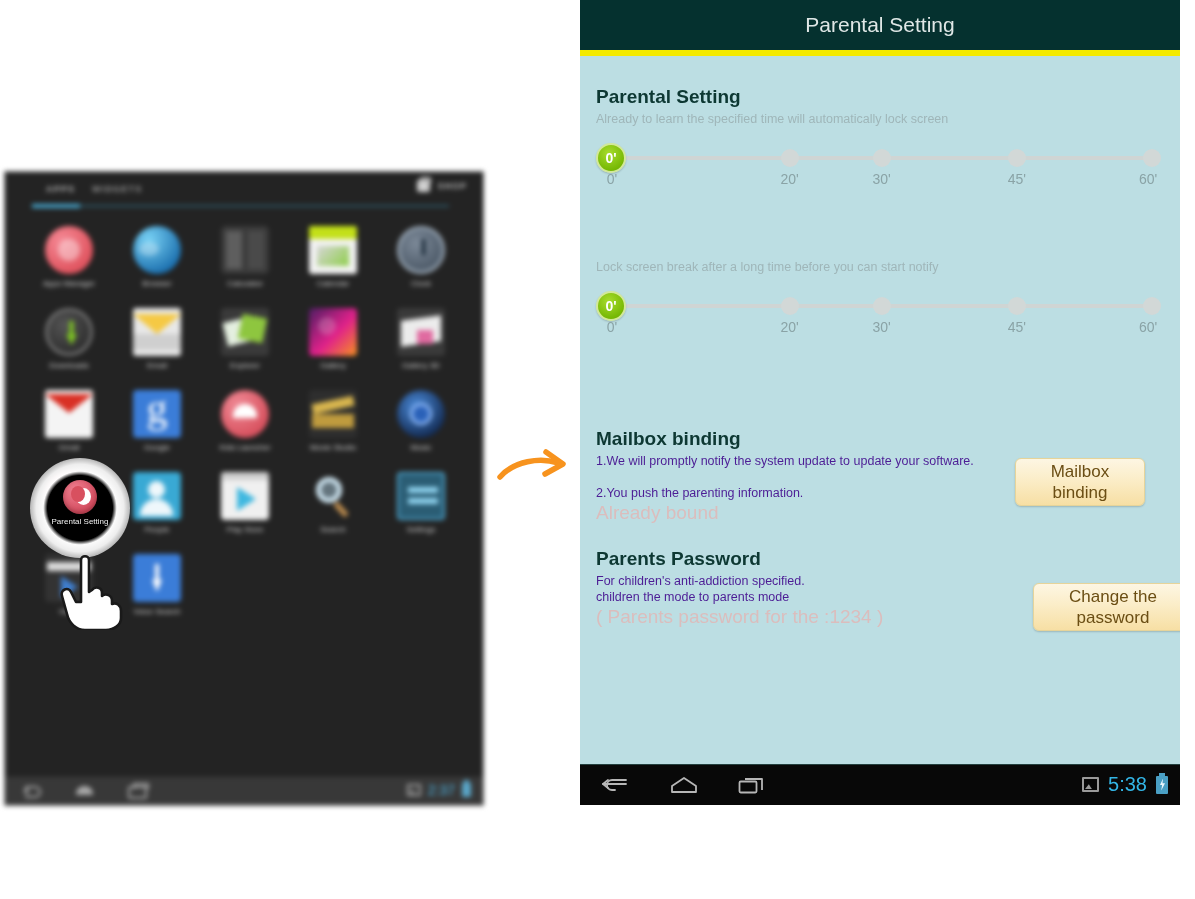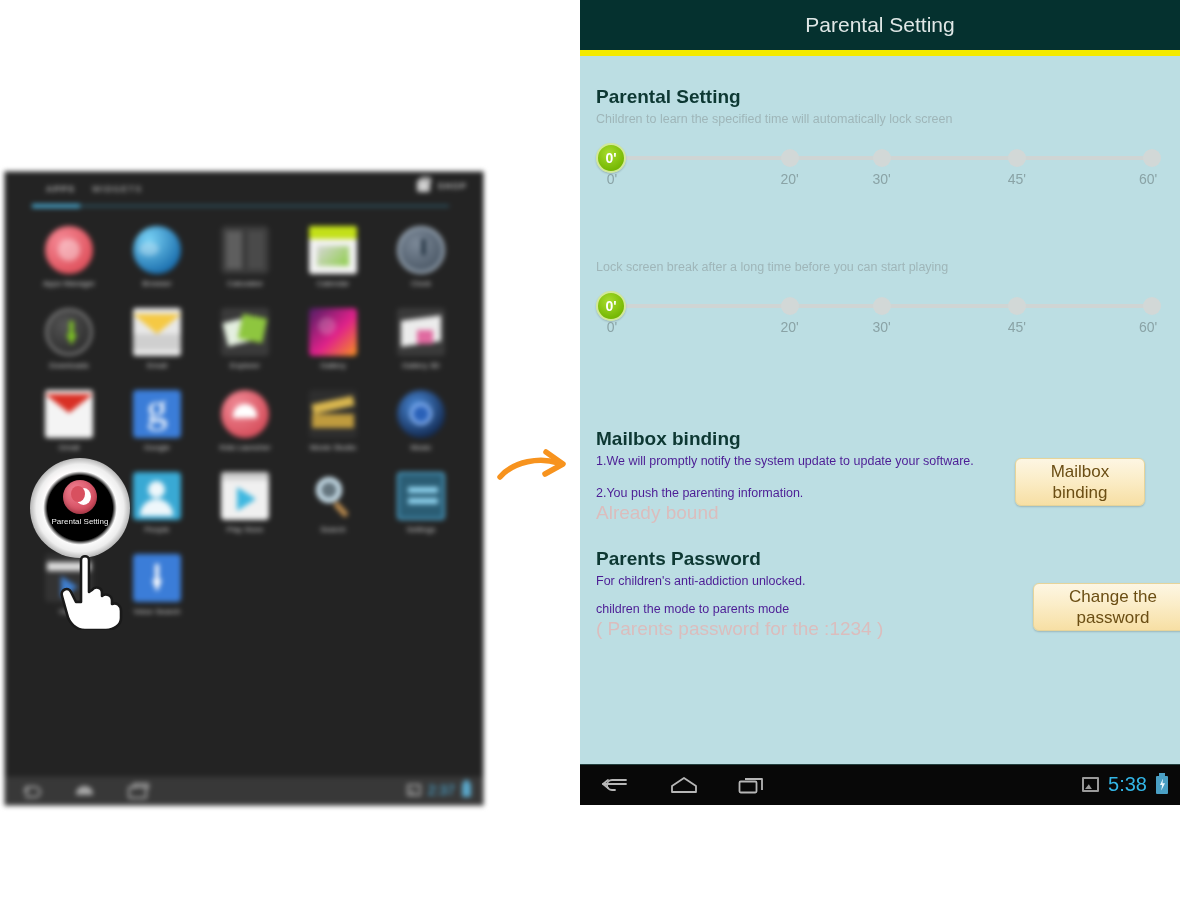--- a/index.html
+++ b/index.html
@@ -604,42 +604,42 @@
 
     <div id="dev-header">
       <div id="dev-title">Parental Setting</div>
     </div>
     <div id="dev-accent"></div>
 
     <div id="dev-body">
 
       <div class="section" style="top:30px;">
         <div class="sec-title">Parental Setting</div>
-        <div class="sec-desc">Children to learn the specified time will automatically lock screen</div>
+        <div class="sec-desc">Already to learn the specified time will automatically lock screen</div>
         <div class="slider-wrap">
           <div class="slider-track"></div>
           <div class="slider-dot" style="left:calc(15px + 0.33 * (100% - 27px));"></div>
           <div class="slider-dot" style="left:calc(15px + 0.50 * (100% - 27px));"></div>
           <div class="slider-dot" style="left:calc(15px + 0.75 * (100% - 27px));"></div>
           <div class="slider-dot" style="left:calc(15px + 1.00 * (100% - 27px));"></div>
           <div class="slider-thumb">
             <span>0'</span>
           </div>
           <div class="slider-ticks">
             <div class="slider-tick" style="left:16px;">0'</div>
             <div class="slider-tick" style="left:calc(15px + 0.33 * (100% - 27px));">20'</div>
             <div class="slider-tick" style="left:calc(15px + 0.50 * (100% - 27px));">30'</div>
             <div class="slider-tick" style="left:calc(15px + 0.75 * (100% - 27px));">45'</div>
             <div class="slider-tick" style="left:calc(15px + 1.00 * (100% - 27px) - 4px);">60'</div>
           </div>
         </div>
       </div>
 
       <div class="section" style="top:200px;">
-        <div class="sec-desc">Lock screen break after a long time before you can start playing</div>
+        <div class="sec-desc">Lock screen break after a long time before you can start notify</div>
         <div class="slider-wrap">
           <div class="slider-track"></div>
           <div class="slider-dot" style="left:calc(15px + 0.33 * (100% - 27px));"></div>
           <div class="slider-dot" style="left:calc(15px + 0.50 * (100% - 27px));"></div>
           <div class="slider-dot" style="left:calc(15px + 0.75 * (100% - 27px));"></div>
           <div class="slider-dot" style="left:calc(15px + 1.00 * (100% - 27px));"></div>
           <div class="slider-thumb">
             <span>0'</span>
           </div>
           <div class="slider-ticks">
@@ -655,22 +655,22 @@
       <div class="section" style="top:372px;">
         <div class="sec-title">Mailbox binding</div>
         <div class="sec-desc pinkish">1.We will promptly notify the system update to update your software.</div>
         <div class="sec-desc pinkish" style="margin-top:16px;">2.You push the parenting information.</div>
         <div class="sec-note">Already bound</div>
       </div>
       <div class="action-btn" style="left:435px; top:402px; width:130px; height:48px;">Mailbox binding</div>
 
       <div class="section" style="top:492px;">
         <div class="sec-title">Parents Password</div>
-        <div class="sec-desc pinkish">For children's anti-addiction unlocked.</div>
-        <div class="sec-desc pinkish" style="margin-top:12px;">children the mode to parents mode</div>
+        <div class="sec-desc pinkish">For children's anti-addiction specified.</div>
+        <div class="sec-desc pinkish" style="margin-top:0;">children the mode to parents mode</div>
         <div class="sec-note">( Parents password for the :1234 )</div>
       </div>
       <div class="action-btn" style="left:453px; top:527px; width:160px; height:48px;">Change the password</div>
 
     </div>
 
     <div id="dev-nav">
       <div id="dev-nav-left">
         <div class="dn">
           <svg width="26" height="20" viewBox="0 0 26 20">

